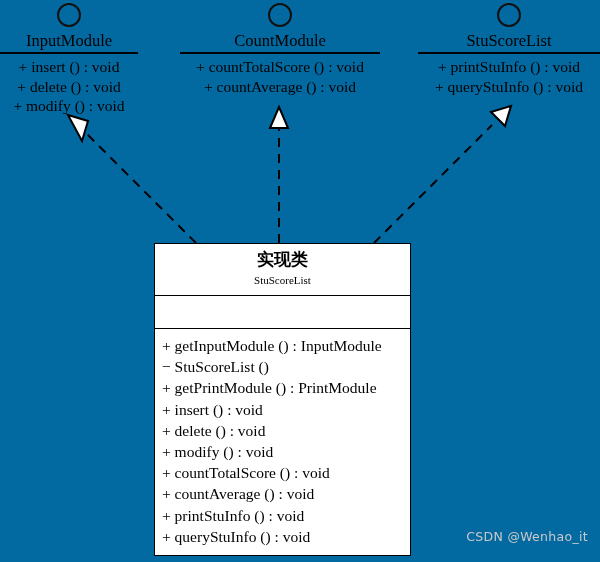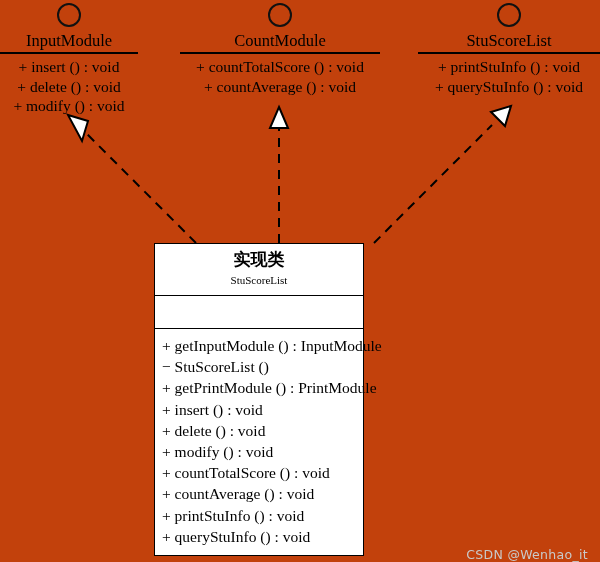--- a/index.html
+++ b/index.html
@@ -4,21 +4,21 @@
 <style>
   html, body {
     margin: 0;
     padding: 0;
     background: #ffffff;
   }
   #canvas {
     position: relative;
     width: 600px;
     height: 562px;
-    background: #c2410c;
+    background: #0369a1;
     font-family: "Liberation Serif", "DejaVu Serif", serif;
     color: #000000;
     overflow: hidden;
   }
 
   
   .iface {
     position: absolute;
     text-align: center;
   }
@@ -48,21 +48,21 @@
     font-size: 15.5px;
     line-height: 19.5px;
     white-space: nowrap;
   }
 
   
   .classbox {
     position: absolute;
     left: 154px;
     top: 243px;
-    width: 210px;
+    width: 257px;
     height: 313px;
     border: 1.7px solid #000;
     box-sizing: border-box;
     background: #fff;
   }
   .cb-header {
     height: 52px;
     border-bottom: 1.7px solid #000;
     box-sizing: border-box;
     text-align: center;
@@ -99,21 +99,21 @@
     top: 0;
     width: 600px;
     height: 562px;
     pointer-events: none;
   }
 
   
   .watermark {
     position: absolute;
     right: 12px;
-    bottom: 0;
+    bottom: 18px;
     font-family: "DejaVu Sans", "Liberation Sans", sans-serif;
     font-size: 12.5px;
     color: #c9c9c9;
     letter-spacing: 0.3px;
     white-space: nowrap;
   }
 </style>
 </head>
 <body>
 

